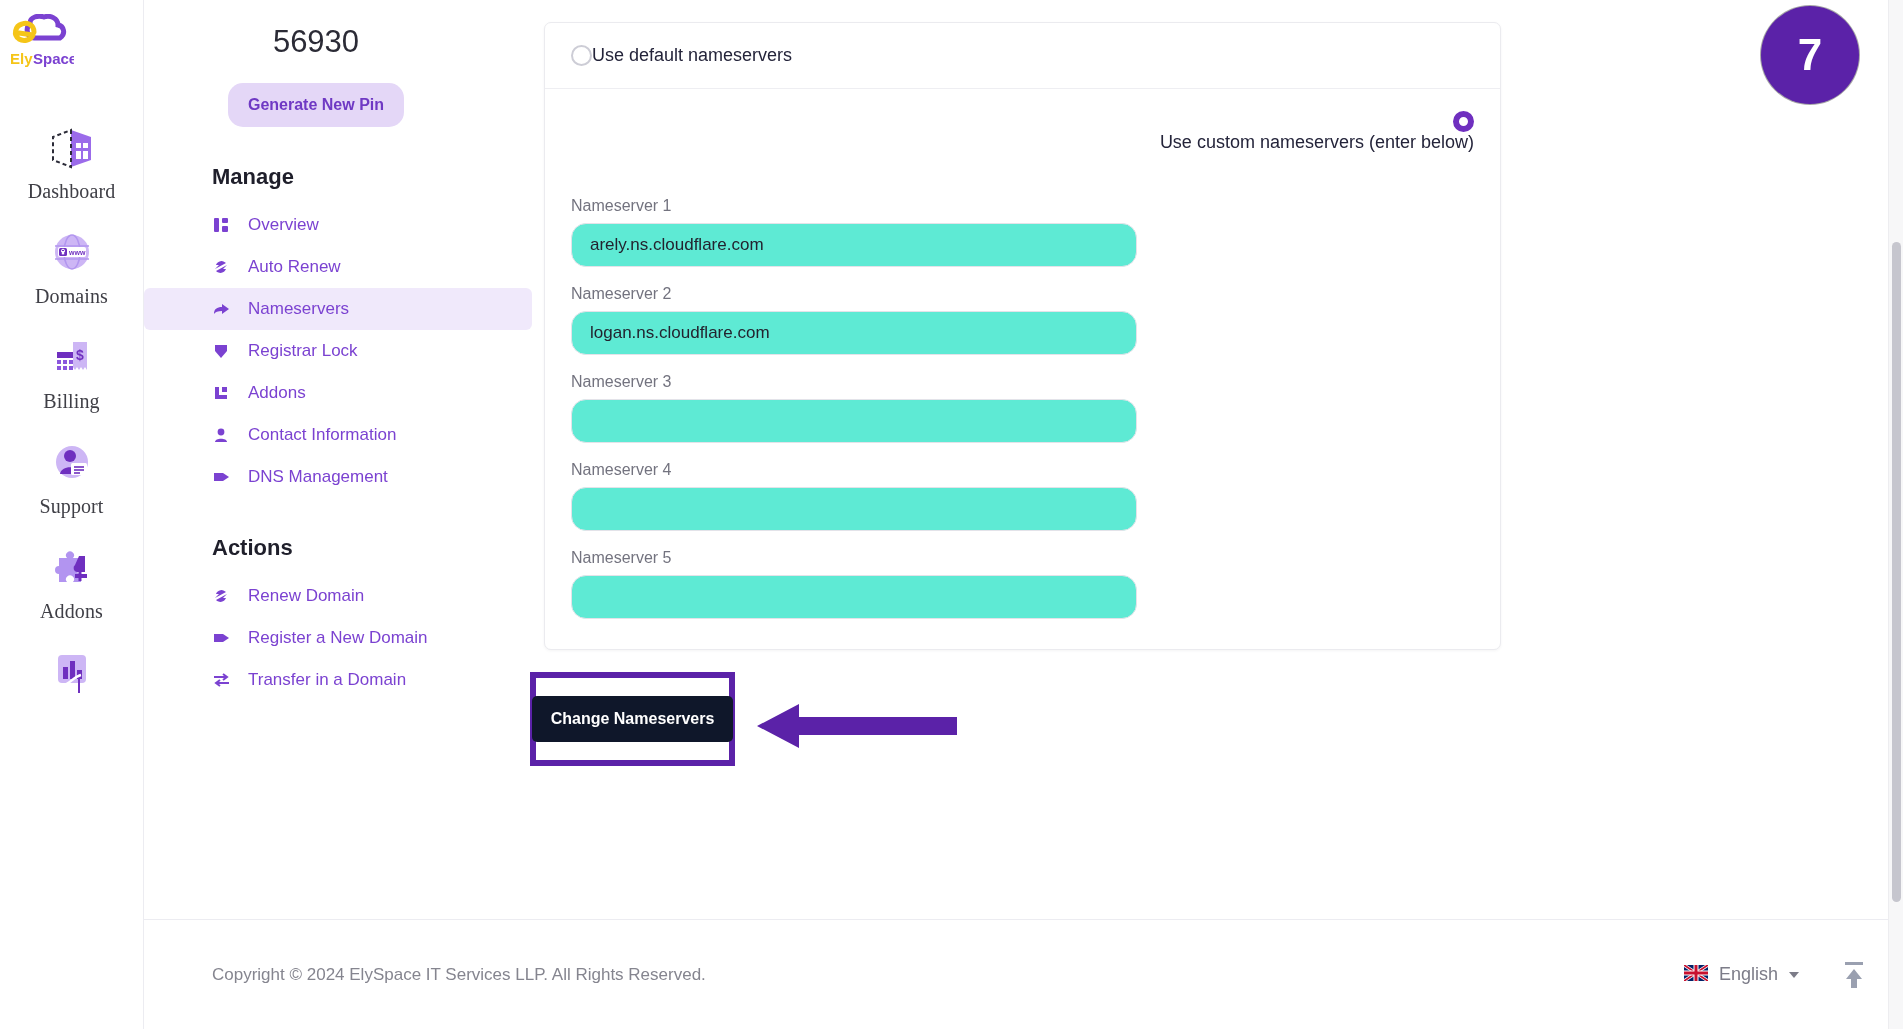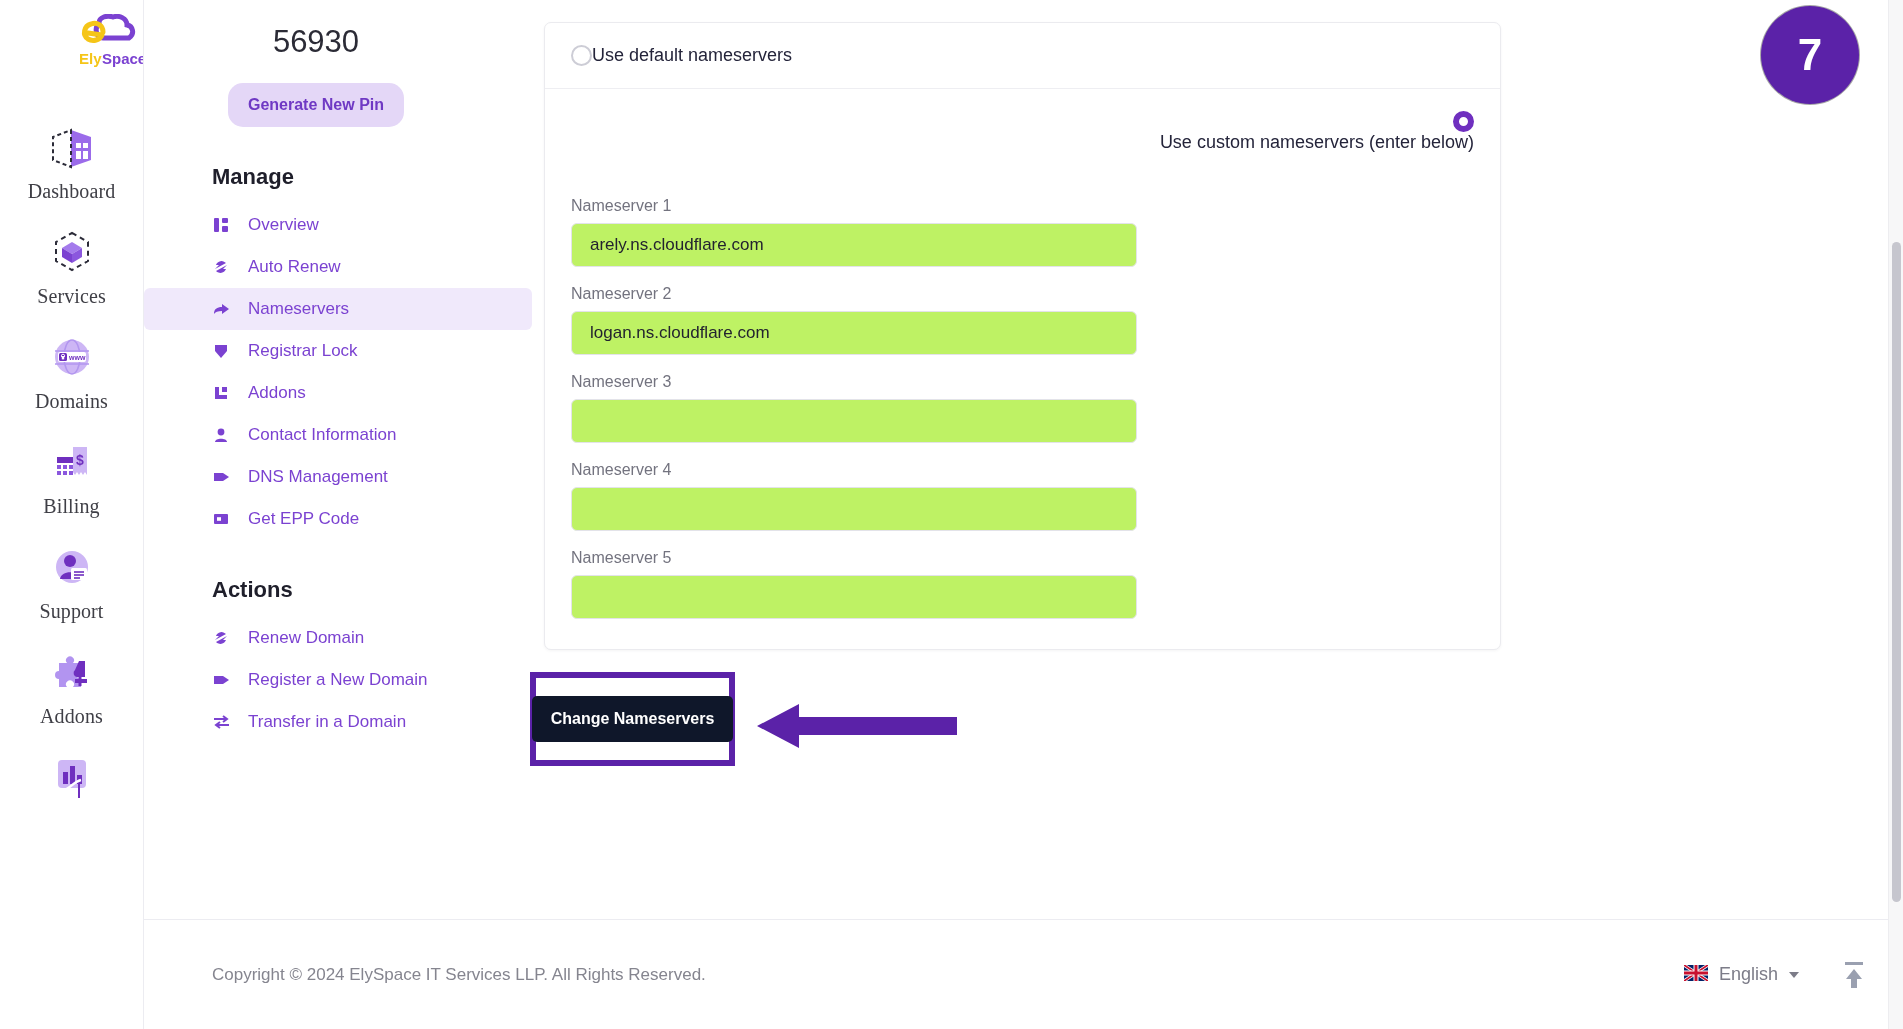--- a/index.html
+++ b/index.html
@@ -15,21 +15,21 @@
   
   .sidebar {
     width: 144px; height: 1029px;
     background: #ffffff;
     border-right: 1px solid #ececf1;
     display: flex; flex-direction: column; align-items: center;
     padding-top: 14px;
     flex: 0 0 144px;
     overflow: hidden;
   }
-  .brand { width: 100%; display: flex; justify-content: flex-end; margin-bottom: 36px; }
+  .brand { width: 100%; display: flex; justify-content: flex-start; margin-bottom: 36px; }
   .brand svg { display: block; }
   .nav-item {
     width: 100%;
     display: flex; flex-direction: column; align-items: center;
     padding: 14px 0 12px 0;
     cursor: pointer;
     text-decoration: none;
   }
   .nav-icon { height: 46px; display: flex; align-items: center; justify-content: center; }
   .nav-label {
@@ -108,23 +108,23 @@
     flex: 0 0 21px; position: relative; cursor: pointer;
   }
   .radio.checked { border-color: #6f2fbf; border-width: 6px; background: #fff; }
   .radio-label { font-size: 18px; color: #24243a; font-family: "Liberation Sans", sans-serif; }
 
   .fields { padding: 4px 26px 30px 26px; }
   .field { margin-top: 18px; }
   .field-label { font-size: 16px; color: #73737f; margin-bottom: 8px; font-family: "Liberation Sans", sans-serif; }
   .field input {
     width: 566px; height: 44px;
-    border: 1px solid #e3e3e9; border-radius: 6px;
+    border: 1px solid #e3e3e9; border-radius: 15px;
     padding: 0 18px; font-size: 17px; color: #23232f;
-    background: #bef264; outline: none;
+    background: #5eead4; outline: none;
     font-family: "Liberation Sans", sans-serif;
   }
   .field input::placeholder { color: #b9b9c4; }
 
   
   .action-zone { position: relative; margin-top: 22px; height: 110px; }
   .hl-box {
     position: absolute; left: -14px; top: 0;
     width: 205px; height: 94px;
     border: 6px solid #5b22a8; background: #ffffff;
@@ -199,31 +199,20 @@
           <path d="M24 6 L24 43 L6 36 L6 13 Z" fill="none" stroke="#2b2b38" stroke-width="2" stroke-dasharray="4 3"></path>
           <rect x="29" y="19" width="5" height="5" fill="#fff"></rect>
           <rect x="36" y="19" width="5" height="5" fill="#fff"></rect>
           <rect x="29" y="27" width="5" height="8" fill="#fff"></rect>
           <rect x="36" y="27" width="5" height="8" fill="#fff"></rect>
         </svg>
       </span>
       <span class="nav-label">Dashboard</span>
     </a>
 
-    <a class="nav-item">
-      <span class="nav-icon">
-        <svg width="48" height="46" viewBox="0 0 48 46">
-          <path d="M24 4 L40 13 L40 32 L24 41 L8 32 L8 13 Z" fill="none" stroke="#2b2b38" stroke-width="2" stroke-dasharray="5 4"></path>
-          <path d="M24 13 L34 19 L24 25 L14 19 Z" fill="#a47bec"></path>
-          <path d="M14 19 L24 25 L24 34 L14 28 Z" fill="#7b42d1"></path>
-          <path d="M34 19 L24 25 L24 34 L34 28 Z" fill="#8b57de"></path>
-        </svg>
-      </span>
-      <span class="nav-label">Services</span>
-    </a>
 
     <a class="nav-item">
       <span class="nav-icon">
         <svg width="46" height="46" viewBox="0 0 46 46">
           <circle cx="23" cy="23" r="17" fill="#cdb6f5"></circle>
           <ellipse cx="23" cy="23" rx="8" ry="17" fill="none" stroke="#b296ef" stroke-width="1.6"></ellipse>
           <line x1="6" y1="17" x2="40" y2="17" stroke="#b296ef" stroke-width="1.6"></line>
           <line x1="6" y1="30" x2="40" y2="30" stroke="#b296ef" stroke-width="1.6"></line>
           <rect x="9" y="18" width="28" height="10" rx="2" fill="#fff"></rect>
           <rect x="10" y="19" width="8" height="8" rx="1.5" fill="#6f2fbf"></rect>
@@ -382,31 +371,20 @@
               <a class="menu-link">
             <span class="menu-ico">
               <svg width="17" height="16" viewBox="0 0 17 16">
                     <path d="M1 4 L10 4 L16 8 L10 12 L1 12 Z" fill="#7b42d1"></path>
                   </svg>
             </span>
             <span>DNS Management</span>
               </a>
             </li>
 
-          <li>
-              <a class="menu-link">
-            <span class="menu-ico">
-              <svg width="16" height="16" viewBox="0 0 16 16">
-                    <rect x="1" y="3" width="14" height="10" rx="1" fill="#7b42d1"></rect>
-                    <rect x="4" y="6.2" width="4" height="3.6" fill="#fff"></rect>
-                  </svg>
-            </span>
-            <span>Get EPP Code</span>
-              </a>
-            </li>
         </ul>
 
         <h3 class="sect-title">Actions</h3>
         <ul class="menu">
           <li>
               <a class="menu-link">
             <span class="menu-ico">
               <svg width="16" height="16" viewBox="0 0 16 16">
                     <path d="M13 4 A6 6 0 0 0 3 6 L6 6 L2 10 Z" fill="#7b42d1"></path>
                     <path d="M3 12 A6 6 0 0 0 13 10 L10 10 L14 6 Z" fill="#7b42d1"></path>

